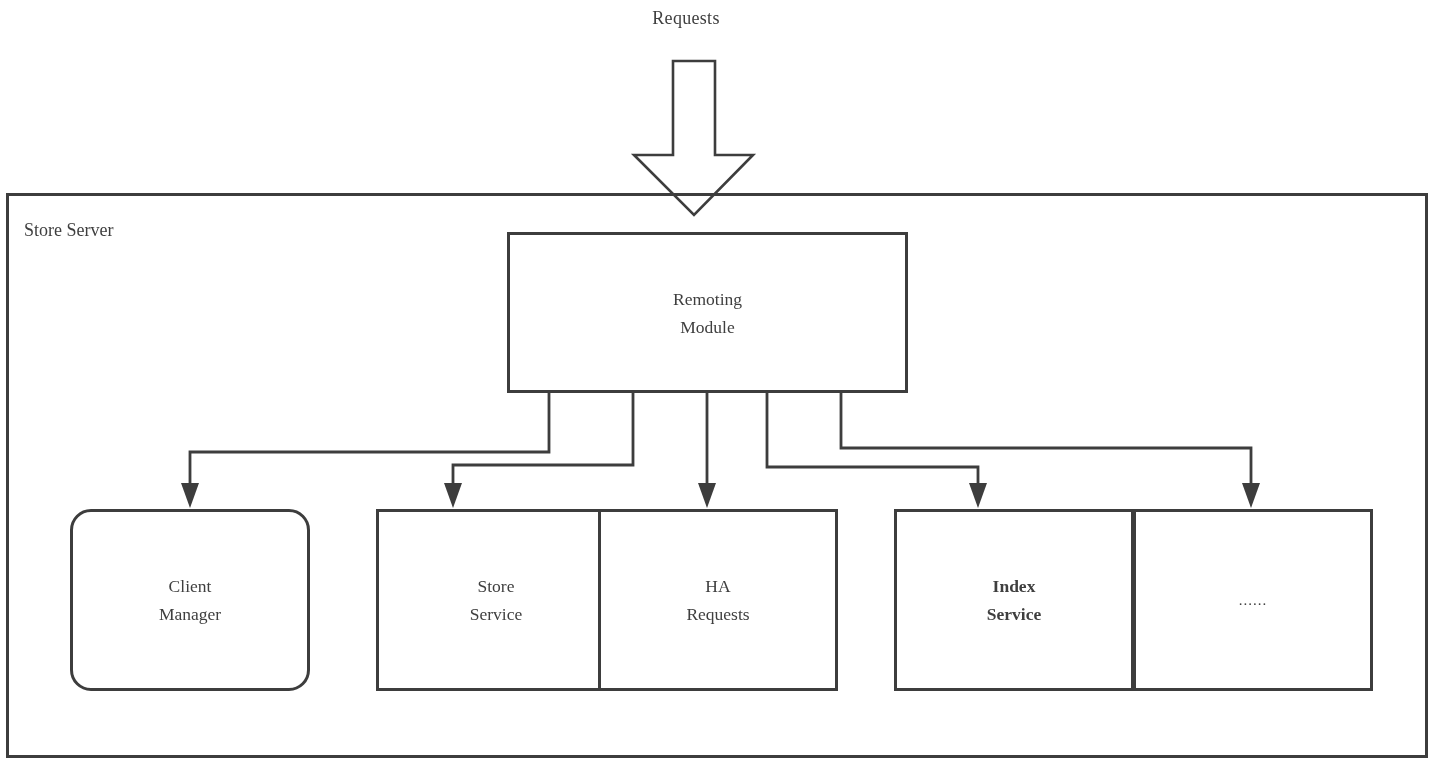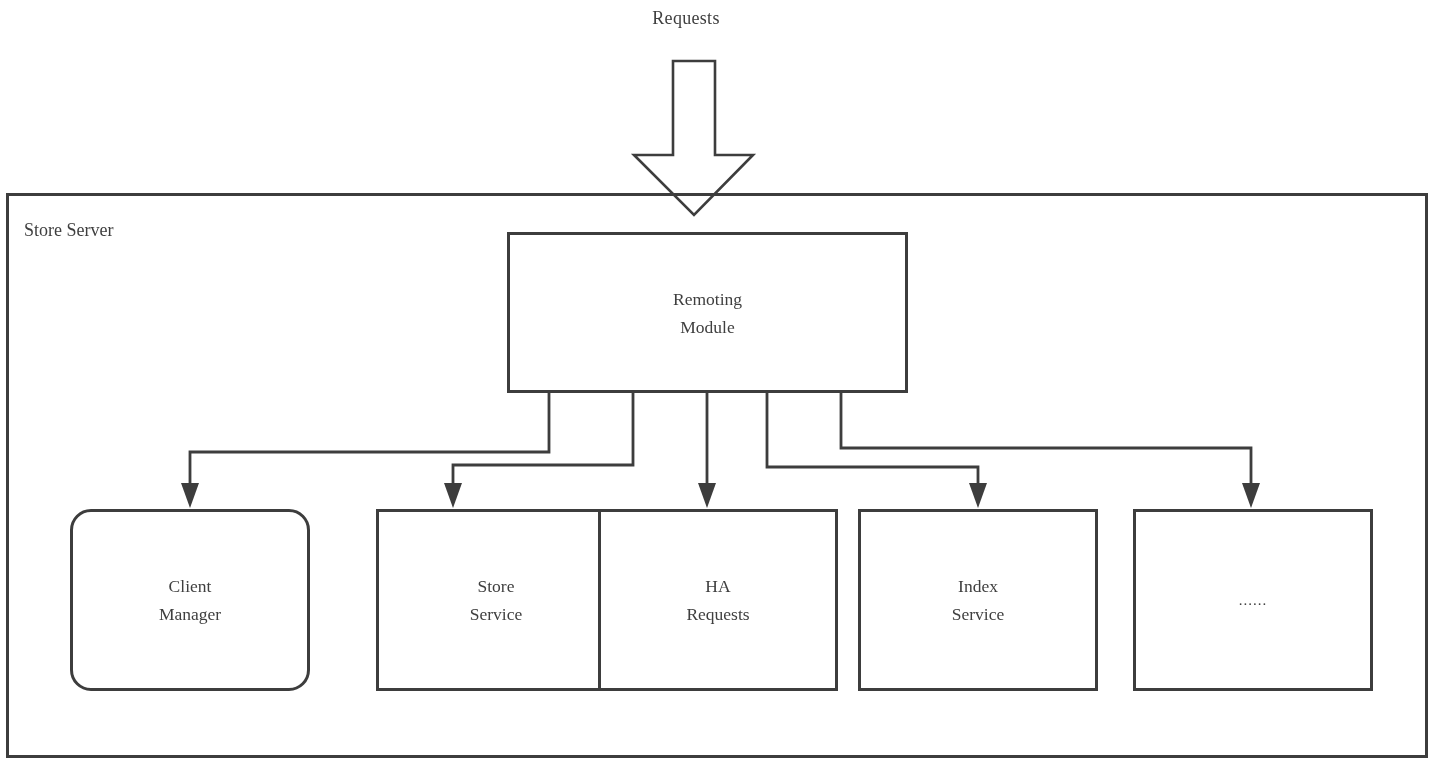--- a/index.html
+++ b/index.html
@@ -83,21 +83,21 @@
     color: var(--text);
     white-space: pre-line;
   }
 
   .node-remoting { left: 507px; top: 232px; width: 401px; height: 161px; }
 
   .child-node { top: 509px; width: 240px; height: 182px; }
   .child-0 { left: 70px; border-radius: 21px; }
   .child-1 { left: 332px; margin-left: 44px; }
   .child-2 { left: 598px; }
-  .child-3 { left: 858px; }
+  .child-3 { left: 894px; font-weight: bold; }
   .child-4 { left: 1133px; font-size: 15px; letter-spacing: 1px; }
 </style>
 </head>
 <body>
 
 <div class="canvas">
 
   <div class="requests-label">Requests</div>
 
   <svg class="overlay-svg" viewBox="0 0 1433 765">

